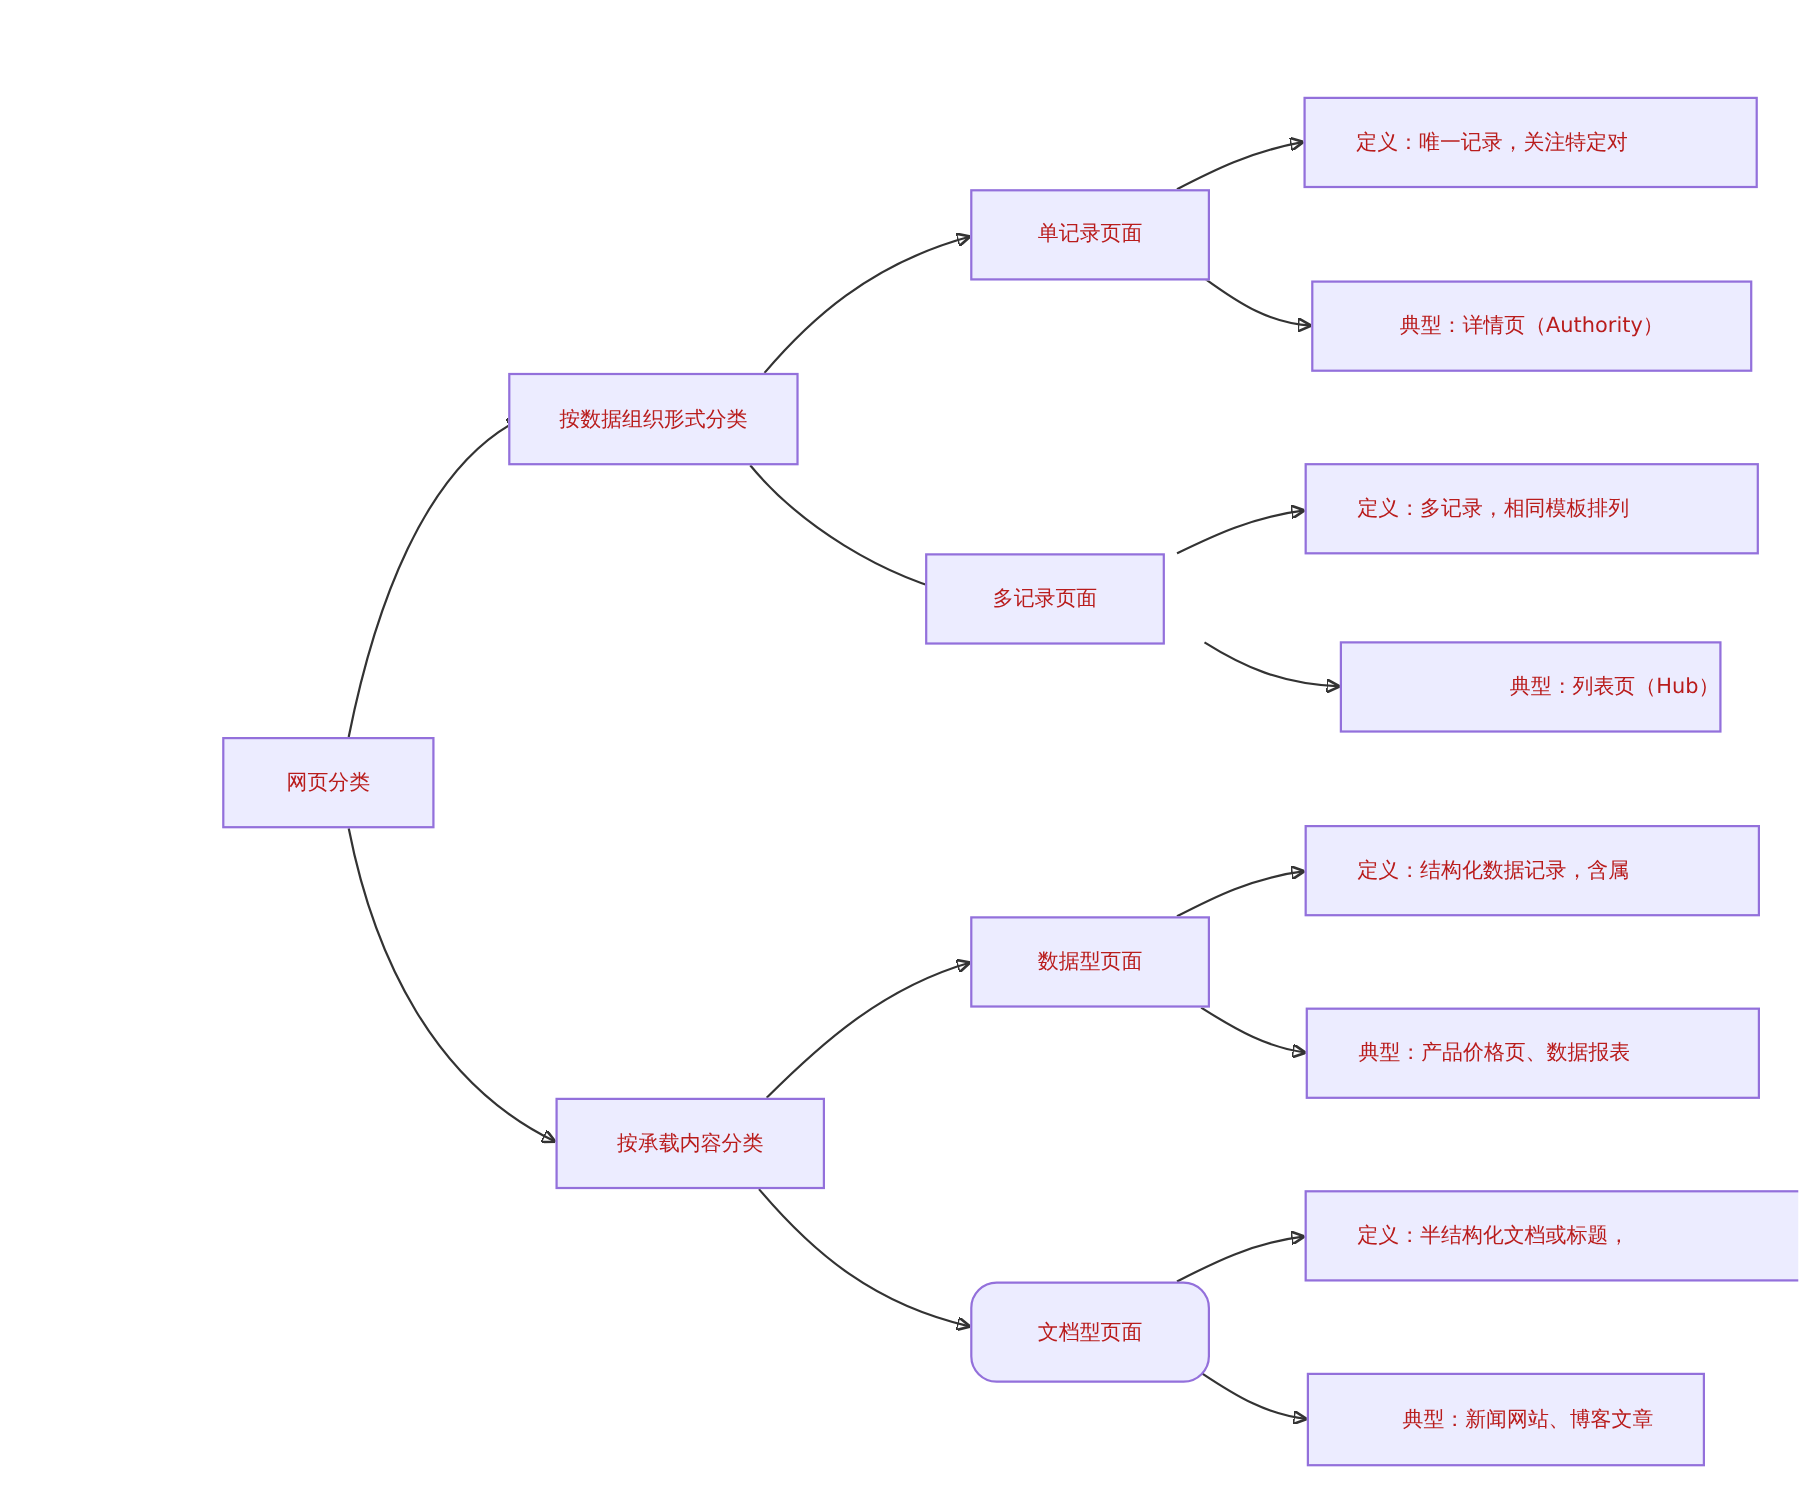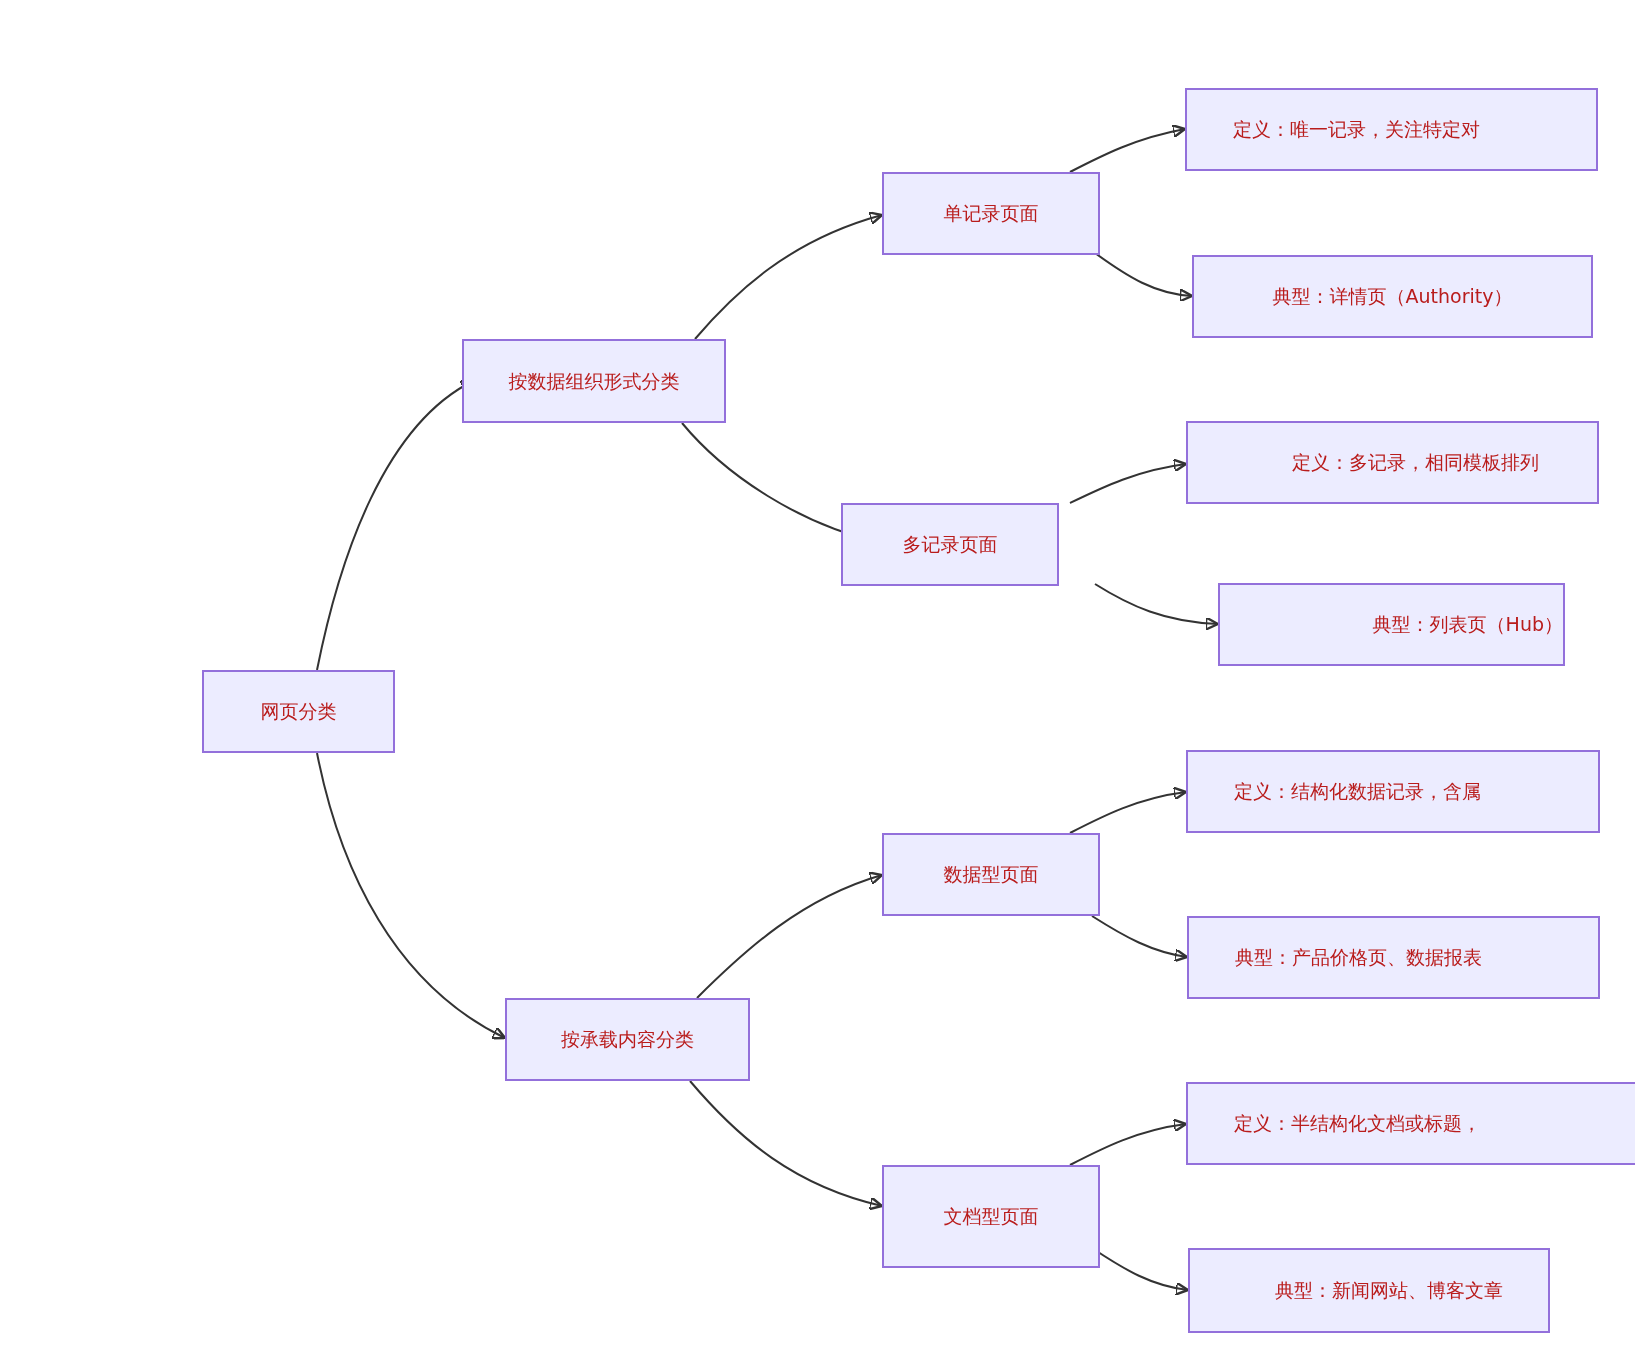--- a/index.html
+++ b/index.html
@@ -82,45 +82,45 @@
   </div>
 
   <div class="node" style="left:462px; top:339px; width:264px; height:84px;">
     <span class="label">按数据组织形式分类</span>
   </div>
 
   <div class="node" style="left:505px; top:998px; width:245px; height:83px;">
     <span class="label">按承载内容分类</span>
   </div>
 
-  <div class="node" style="left:882px; top:172px; width:218px; height:83px;">
+  <div class="node" style="left:882px; top:172px; width:218px; height:83px;font-family:Liberation Mono, monospace;">
     <span class="label">单记录页面</span>
   </div>
 
   <div class="node" style="left:841px; top:503px; width:218px; height:83px;">
     <span class="label">多记录页面</span>
   </div>
 
   <div class="node" style="left:882px; top:833px; width:218px; height:83px;">
     <span class="label">数据型页面</span>
   </div>
 
-  <div class="node" style="left:882px; top:1165px; width:218px; height:103px;">
+  <div class="node" style="left:882px; top:1165px; width:218px; height:92px;border-radius:24px;">
     <span class="label">文档型页面</span>
   </div>
 
   <div class="node clip" style="left:1185px; top:88px; width:413px; height:83px;">
     <span class="label">定义：唯一记录，关注特定对</span>
   </div>
 
   <div class="node" style="left:1192px; top:255px; width:401px; height:83px;">
     <span class="label">典型：详情页（Authority）</span>
   </div>
 
-  <div class="node clip" style="left:1186px; top:421px; width:413px; height:83px;justify-content:center;">
+  <div class="node clip" style="left:1186px; top:421px; width:413px; height:83px;">
     <span class="label">定义：多记录，相同模板排列</span>
   </div>
 
   <div class="node" style="left:1218px; top:583px; width:347px; height:83px;justify-content:flex-end;">
     <span class="label">典型：列表页（Hub）</span>
   </div>
 
   <div class="node clip" style="left:1186px; top:750px; width:414px; height:83px;">
     <span class="label">定义：结构化数据记录，含属</span>
   </div>

